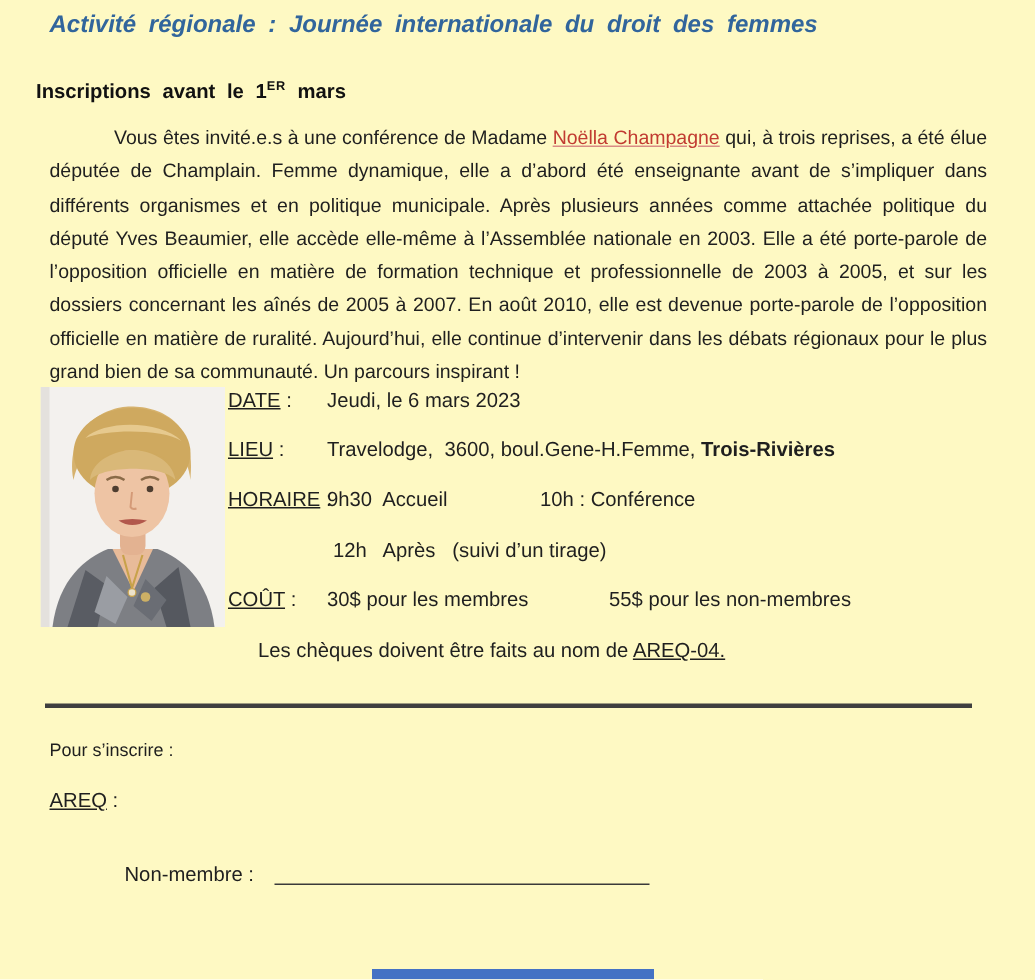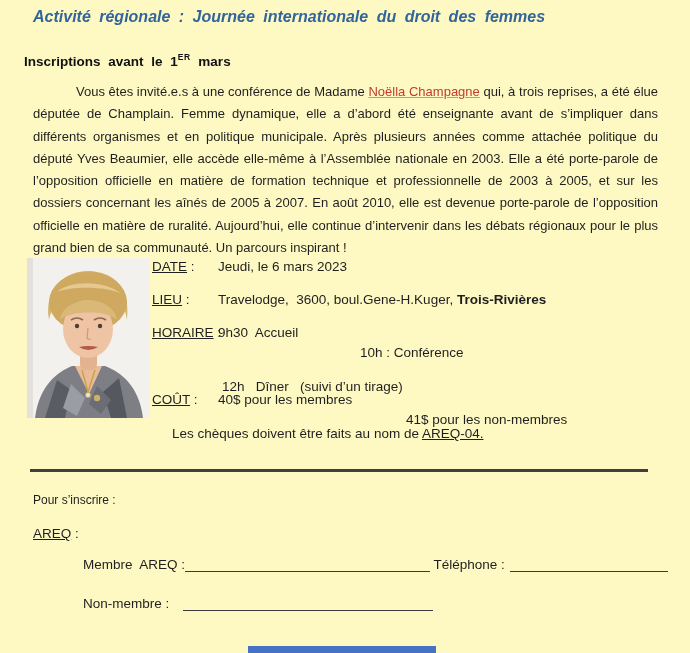--- a/index.html
+++ b/index.html
@@ -50,39 +50,39 @@
     cursor: pointer;
   }
   .photo {
     position: absolute;
     left: 27px; top: 258px;
     width: 123px; height: 160px;
   }
   .drow { position: absolute; left: 0; width: 690px; font-size: 13.5px; }
   .dlabel { position: absolute; left: 152px; white-space: pre; }
   .dvalue { position: absolute; left: 218px; white-space: pre; }
-  .dvalue2 { position: absolute; white-space: pre; margin-top: 20px; }
+  .dvalue2 { position: absolute; white-space: pre; }
   .u { text-decoration: underline; }
   .bold { font-weight: bold; }
   .cheque {
     position: absolute;
     left: 172px; top: 426px;
     font-size: 13.5px;
     white-space: pre;
   }
   .rule {
     position: absolute;
     left: 30px; top: 469px;
     width: 618px; height: 2.5px;
     background: var(--rule, #3f3f3f);
   }
   .register { position: absolute; left: 33px; top: 493px; font-size: 12px; }
   .noms { position: absolute; left: 33px; top: 526px; font-size: 13.5px; }
   .member-row { position: absolute; left: 83px; top: 557px; font-size: 13.5px; white-space: pre; }
-  .nonmember-row { position: absolute; left: 83px; top: 596px; font-size: 13.5px; white-space: pre; }
+  .nonmember-row { position: absolute; left: 83px; top: 575px; font-size: 13.5px; white-space: pre; }
   .blank {
     display: inline-block;
     border-bottom: 1.4px solid #3a3a3a;
     height: 12px;
     vertical-align: -3px;
   }
   .blank.member { width: 245px; }
   .blank.phone  { width: 158px; margin-left: 5px; }
   .blank.nonmember { width: 250px; margin-left: 14px; }
   .footer-strip {
@@ -141,46 +141,45 @@
     </svg>
   </div>
 
   <div class="drow" style="top:259px">
     <span class="dlabel"><span class="u">DATE</span><span> :</span></span>
     <span class="dvalue">Jeudi, le 6 mars 2023</span>
   </div>
 
   <div class="drow" style="top:292px">
     <span class="dlabel"><span class="u">LIEU</span><span> :</span></span>
-    <span class="dvalue"><span>Travelodge,  3600, boul.Gene-H.Kuger,</span><span class="bold"> Trois-Rivières</span></span>
+    <span class="dvalue"><span>Travelodge,  3600, boul.Gene-H.Femme,</span><span class="bold"> Trois-Rivières</span></span>
   </div>
 
   <div class="drow" style="top:325px">
     <span class="dlabel"><span class="u">HORAIRE</span><span> :</span></span>
     <span class="dvalue">9h30  Accueil</span>
     <span class="dvalue2" style="left:360px">10h : Conférence</span>
   </div>
 
   <div class="drow" style="top:359px">
-    <span class="dvalue2" style="left:222px">12h   Dîner   (suivi d’un tirage)</span>
+    <span class="dvalue2" style="left:222px">12h   Après   (suivi d’un tirage)</span>
   </div>
 
   <div class="drow" style="top:392px">
     <span class="dlabel"><span class="u">COÛT</span><span> :</span></span>
-    <span class="dvalue">40$ pour les membres</span>
-    <span class="dvalue2" style="left:406px">41$ pour les non-membres</span>
+    <span class="dvalue">30$ pour les membres</span>
+    <span class="dvalue2" style="left:406px">55$ pour les non-membres</span>
   </div>
 
   <div class="cheque"><span>Les chèques doivent être faits au nom de </span><span class="u">AREQ-04.</span></div>
 
   <div class="rule"></div>
 
   <div class="register">Pour s’inscrire :</div>
 
   <div class="noms"><span class="u">AREQ</span><span> :</span></div>
 
-  <div class="member-row"><span>Membre  AREQ :</span><span class="blank member"></span> <span>Téléphone :</span><span class="blank phone"></span></div>
 
   <div class="nonmember-row"><span>Non-membre :</span><span class="blank nonmember"></span></div>
 
   <div class="footer-strip"></div>
 
 </div>
 
 </body></html>

